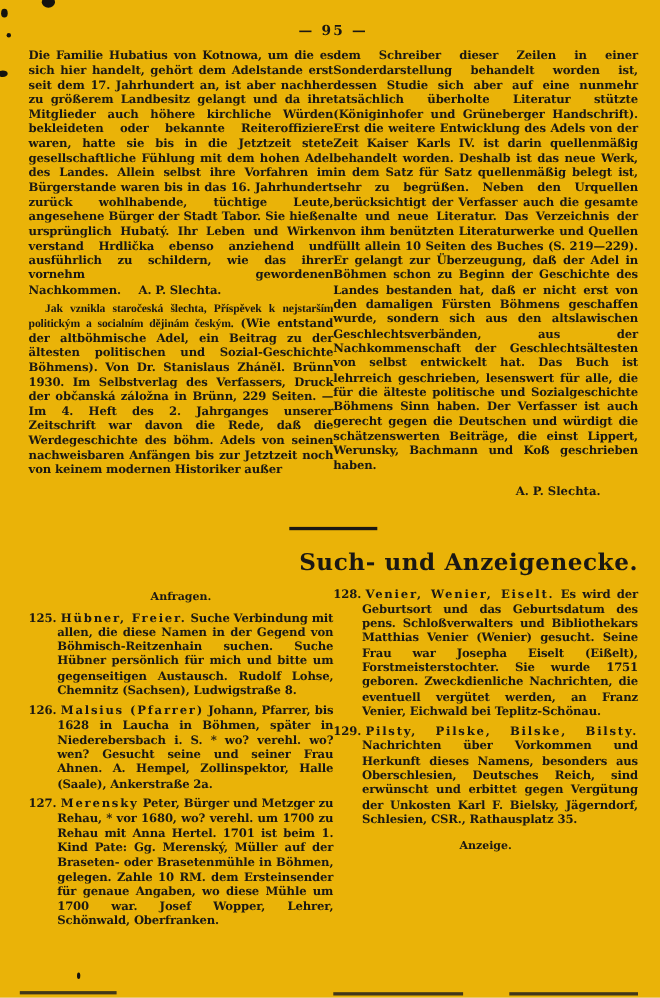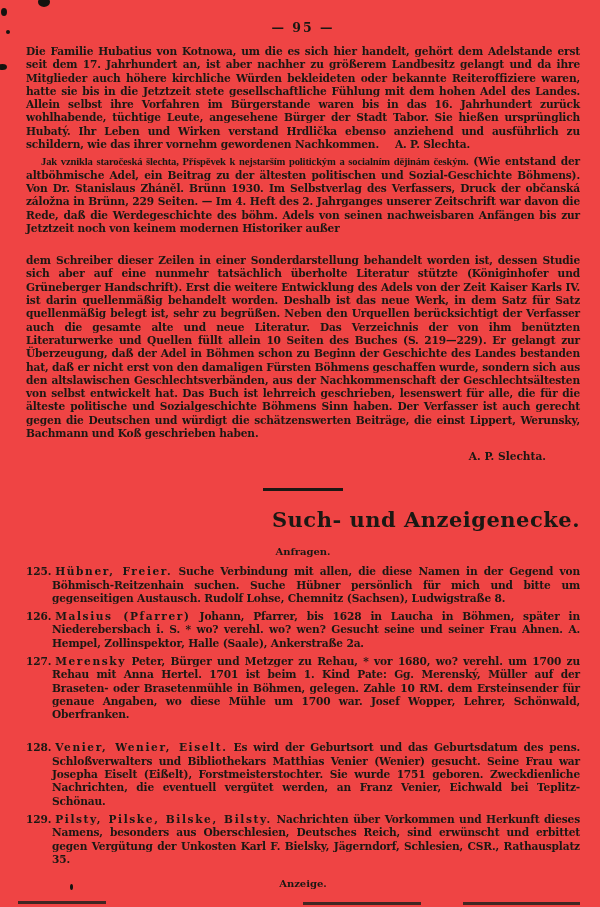--- a/index.html
+++ b/index.html
@@ -5,37 +5,35 @@
   html, body {
     margin: 0;
     padding: 0;
     background: #e8e6e1;
   }
   .page {
     position: relative;
     width: 600px;
     height: 907px;
     box-sizing: border-box;
-    background: #ef4444;
+    background: #eab308;
     color: #1b1813;
     font-family: "DejaVu Serif", serif;
     font-weight: 700;
     overflow: hidden;
     padding: 14px 20px 0 26px;
   }
   .page-number {
     text-align: center;
     font-size: 12.5px;
     letter-spacing: 2px;
     margin: 6px 0 10px 0;
   }
   .columns {
     display: flex;
-    gap: 15px;
-    flex-direction: column;
   }
   .col {
     flex: 1 1 0;
     min-width: 0;
   }
   .body-text, .item, .anzeige-para {
     font-size: 10.6px;
     line-height: 13.3px;
     text-align: justify;
     letter-spacing: -0.15px;

